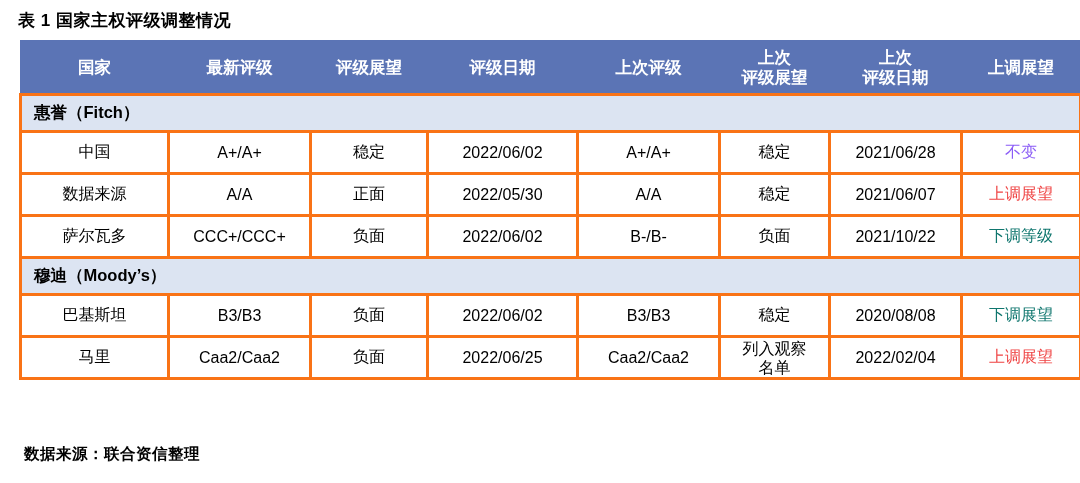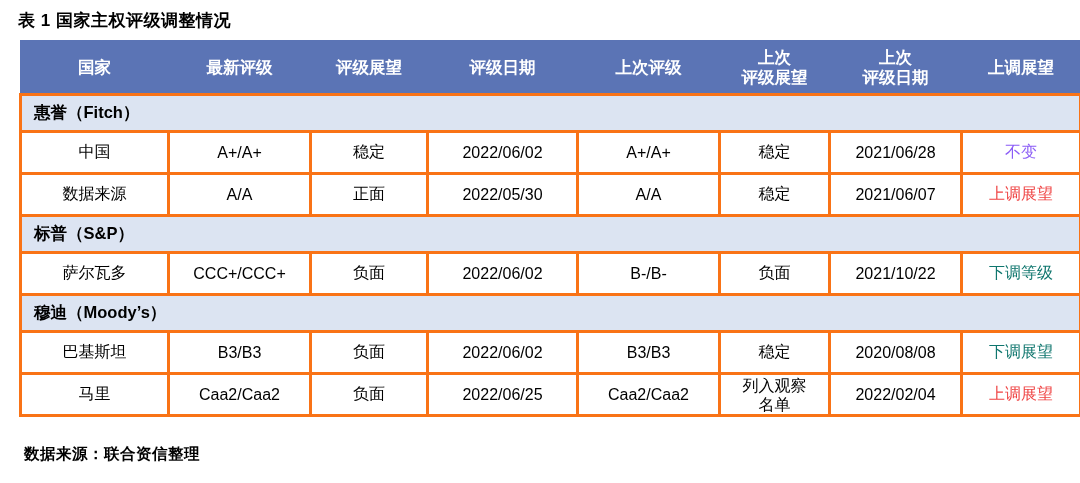--- a/index.html
+++ b/index.html
@@ -165,23 +165,20 @@
         <td>数据来源</td>
         <td>A/A</td>
         <td>正面</td>
         <td>2022/05/30</td>
         <td>A/A</td>
         <td>稳定</td>
         <td>2021/06/07</td>
         <td class="chg-up">上调展望</td>
       </tr>
 
-      <tr class="group">
-        <td colspan="8">标普（S&amp;P）</td>
-      </tr>
       <tr class="data">
         <td>萨尔瓦多</td>
         <td>CCC+/CCC+</td>
         <td>负面</td>
         <td>2022/06/02</td>
         <td>B-/B-</td>
         <td>负面</td>
         <td>2021/10/22</td>
         <td class="chg-down">下调等级</td>
       </tr>

